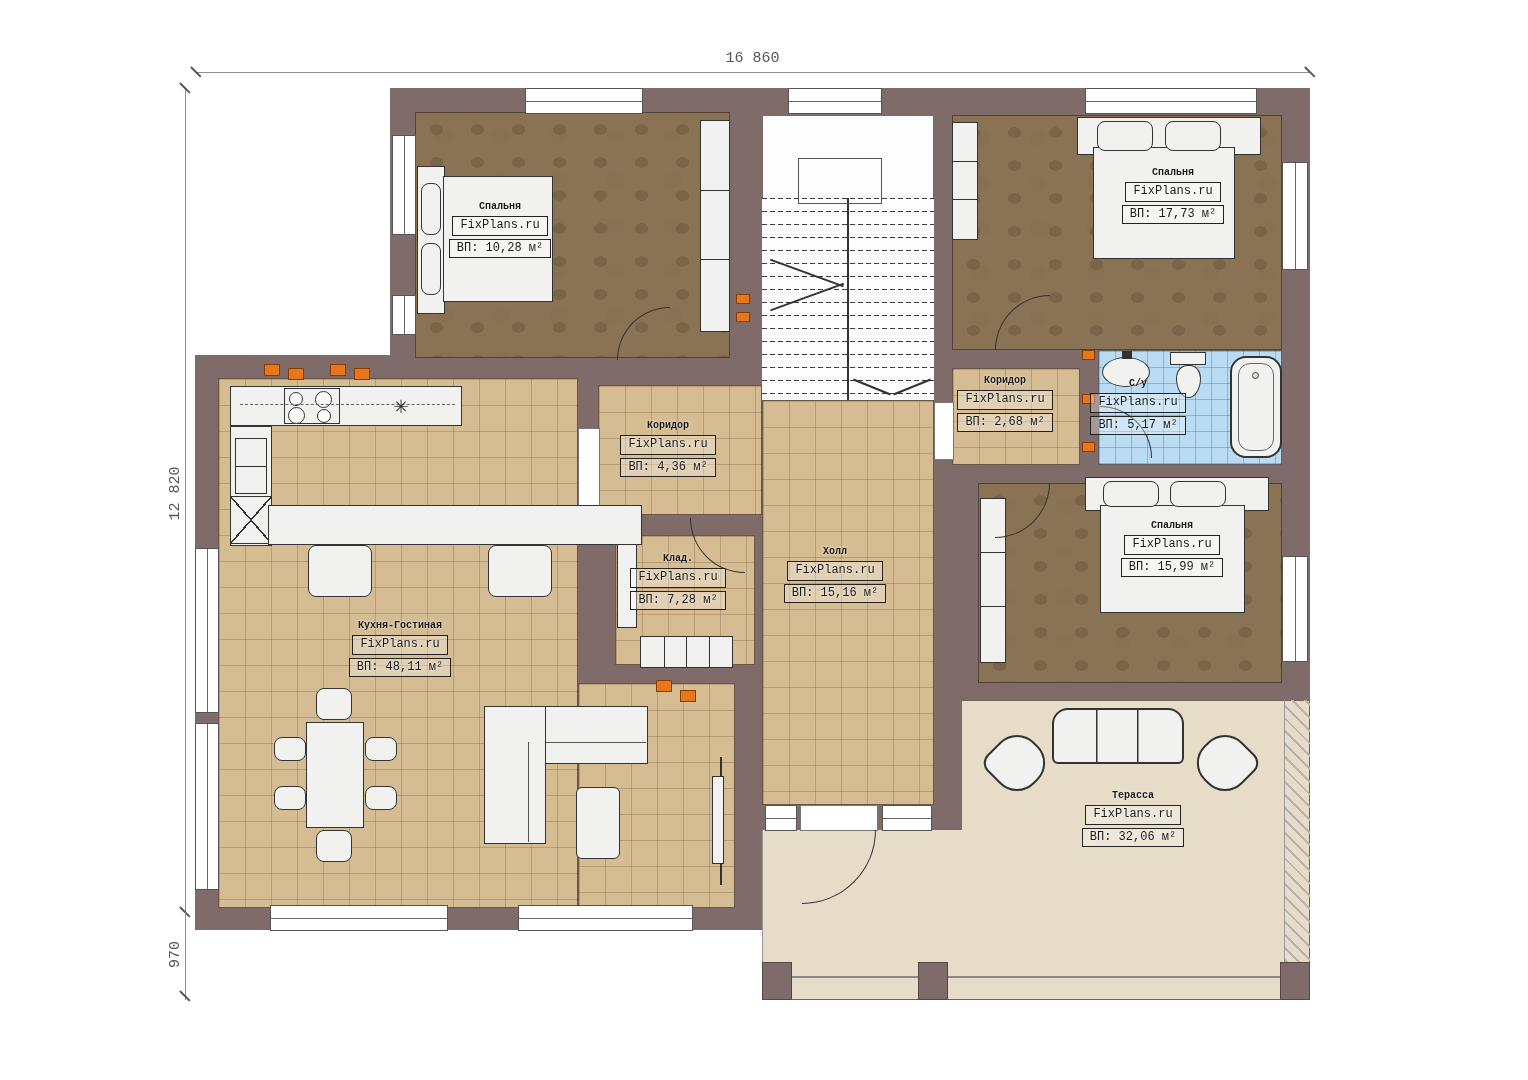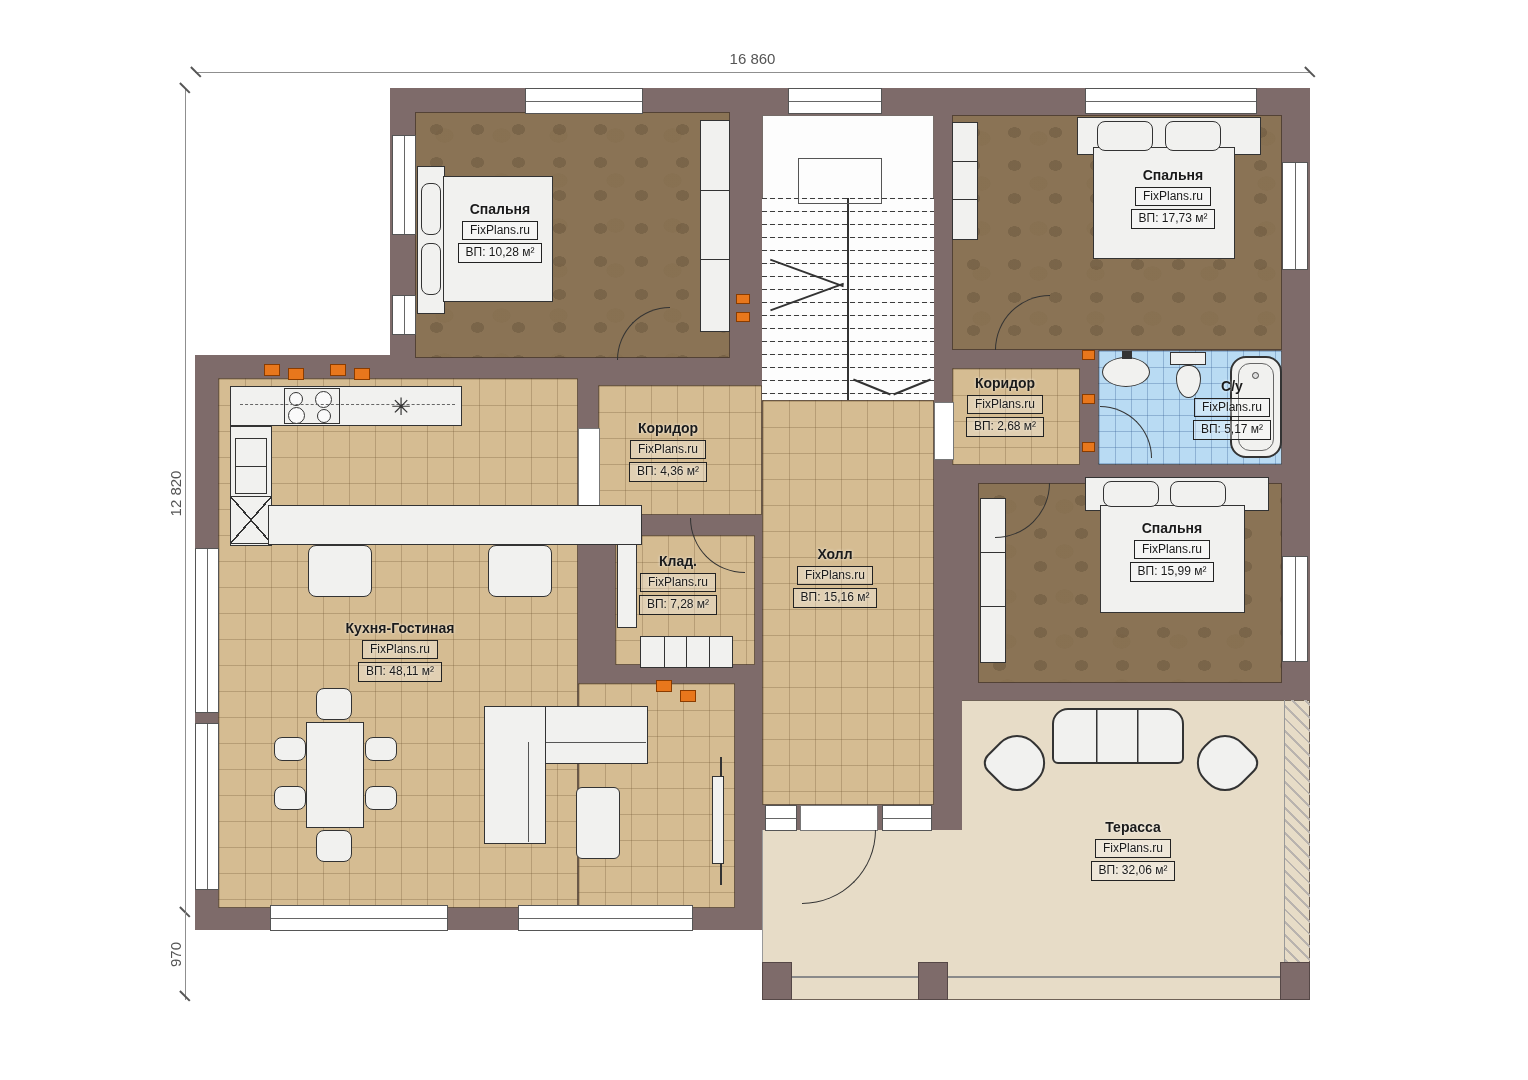--- a/index.html
+++ b/index.html
@@ -1,17 +1,17 @@
 <!DOCTYPE html>
 <html><head>
 <meta charset="utf-8">
 <style>
   html,body{margin:0;padding:0;background:#fff;}
   #plan{position:relative;width:1528px;height:1080px;background:#fff;overflow:hidden;
-        font-family:Liberation Sans, sans-serif;}
+        font-family:Liberation Mono, monospace;}
   .abs{position:absolute;box-sizing:border-box;}
   .wall{background:#7e6b6a;}
   .floor{border:1px solid rgba(60,45,40,.7);}
   .tile{background-color:#d5bc92;
     background-image:linear-gradient(rgba(120,95,60,.33) 1px,transparent 1px),
                      linear-gradient(90deg,rgba(120,95,60,.33) 1px,transparent 1px);
     background-size:26px 26px;}
   .carpet{background-color:#8a7355;
     background-image:radial-gradient(rgba(58,44,26,.20) 22%,transparent 23%),
                      radial-gradient(rgba(126,104,72,.22) 22%,transparent 23%);
@@ -55,21 +55,21 @@
   .accent{background:#e8771c;border:1px solid #8a3c00;}
   .post{background:#7e6b6a;border:1px solid #554746;}
   .hatch{background:repeating-linear-gradient(45deg,#b9b3ae 0 2px,transparent 2px 9px);
     border-left:1px solid #999;}
   .dimline{background:#8f8f8f;}
   .tick{width:14px;height:1.5px;background:#555;transform:rotate(45deg);}
   .dimtext{color:#555;font-size:15px;text-align:center;}
   .vrot{transform:rotate(-90deg);transform-origin:center;}
   .label{display:flex;flex-direction:column;align-items:center;color:#1a1a1a;
     text-shadow:0 0 3px rgba(255,255,255,.85);}
-  .rname{font-size:14px;font-weight:bold;line-height:1.2;}
+  .rname{font-size:10px;font-weight:bold;line-height:1.2;}
   .rbox{display:inline-block;border:1.6px solid #222;padding:1px 7px;font-size:12px;
     margin-top:3px;background:rgba(255,255,255,.30);line-height:1.3;white-space:nowrap;}
   .burner{position:absolute;border:1.2px solid #333;border-radius:50%;background:#fafafa;}
 </style>
 </head>
 <body>
 
 <div id="plan">
 
   <div class="abs dimtext" style="left:195px;top:50px;width:1115px;">16 860</div>
@@ -236,21 +236,21 @@
     <div class="rbox">FixPlans.ru</div>
     <div class="rbox">ВП: 4,36 м²</div>
   </div>
 
   <div class="abs label" style="left:930px;top:375px;width:150px;">
     <div class="rname">Коридор</div>
     <div class="rbox">FixPlans.ru</div>
     <div class="rbox">ВП: 2,68 м²</div>
   </div>
 
-  <div class="abs label" style="left:1157px;top:378px;width:150px;">
+  <div class="abs label" style="left:1063px;top:378px;width:150px;">
     <div class="rname">С/у</div>
     <div class="rbox">FixPlans.ru</div>
     <div class="rbox">ВП: 5,17 м²</div>
   </div>
 
   <div class="abs label" style="left:1097px;top:520px;width:150px;">
     <div class="rname">Спальня</div>
     <div class="rbox">FixPlans.ru</div>
     <div class="rbox">ВП: 15,99 м²</div>
   </div>
@@ -266,19 +266,19 @@
     <div class="rbox">FixPlans.ru</div>
     <div class="rbox">ВП: 15,16 м²</div>
   </div>
 
   <div class="abs label" style="left:325px;top:620px;width:150px;">
     <div class="rname">Кухня-Гостиная</div>
     <div class="rbox">FixPlans.ru</div>
     <div class="rbox">ВП: 48,11 м²</div>
   </div>
 
-  <div class="abs label" style="left:1058px;top:819px;width:150px;align-items:center;">
+  <div class="abs label" style="left:1058px;top:790px;width:150px;align-items:center;">
     <div class="rname">Терасса</div>
     <div class="rbox">FixPlans.ru</div>
     <div class="rbox">ВП: 32,06 м²</div>
   </div>
 
 </div>
 
 </body></html>

